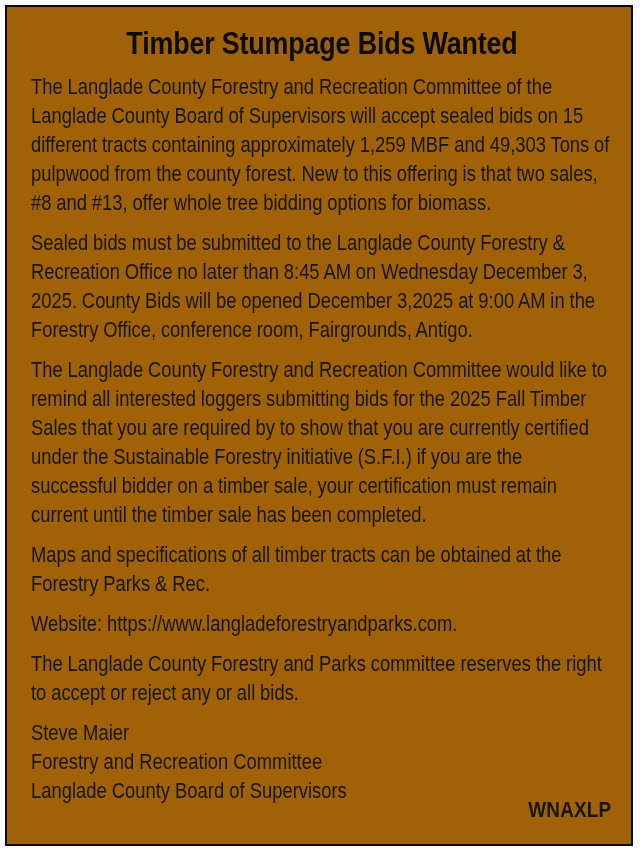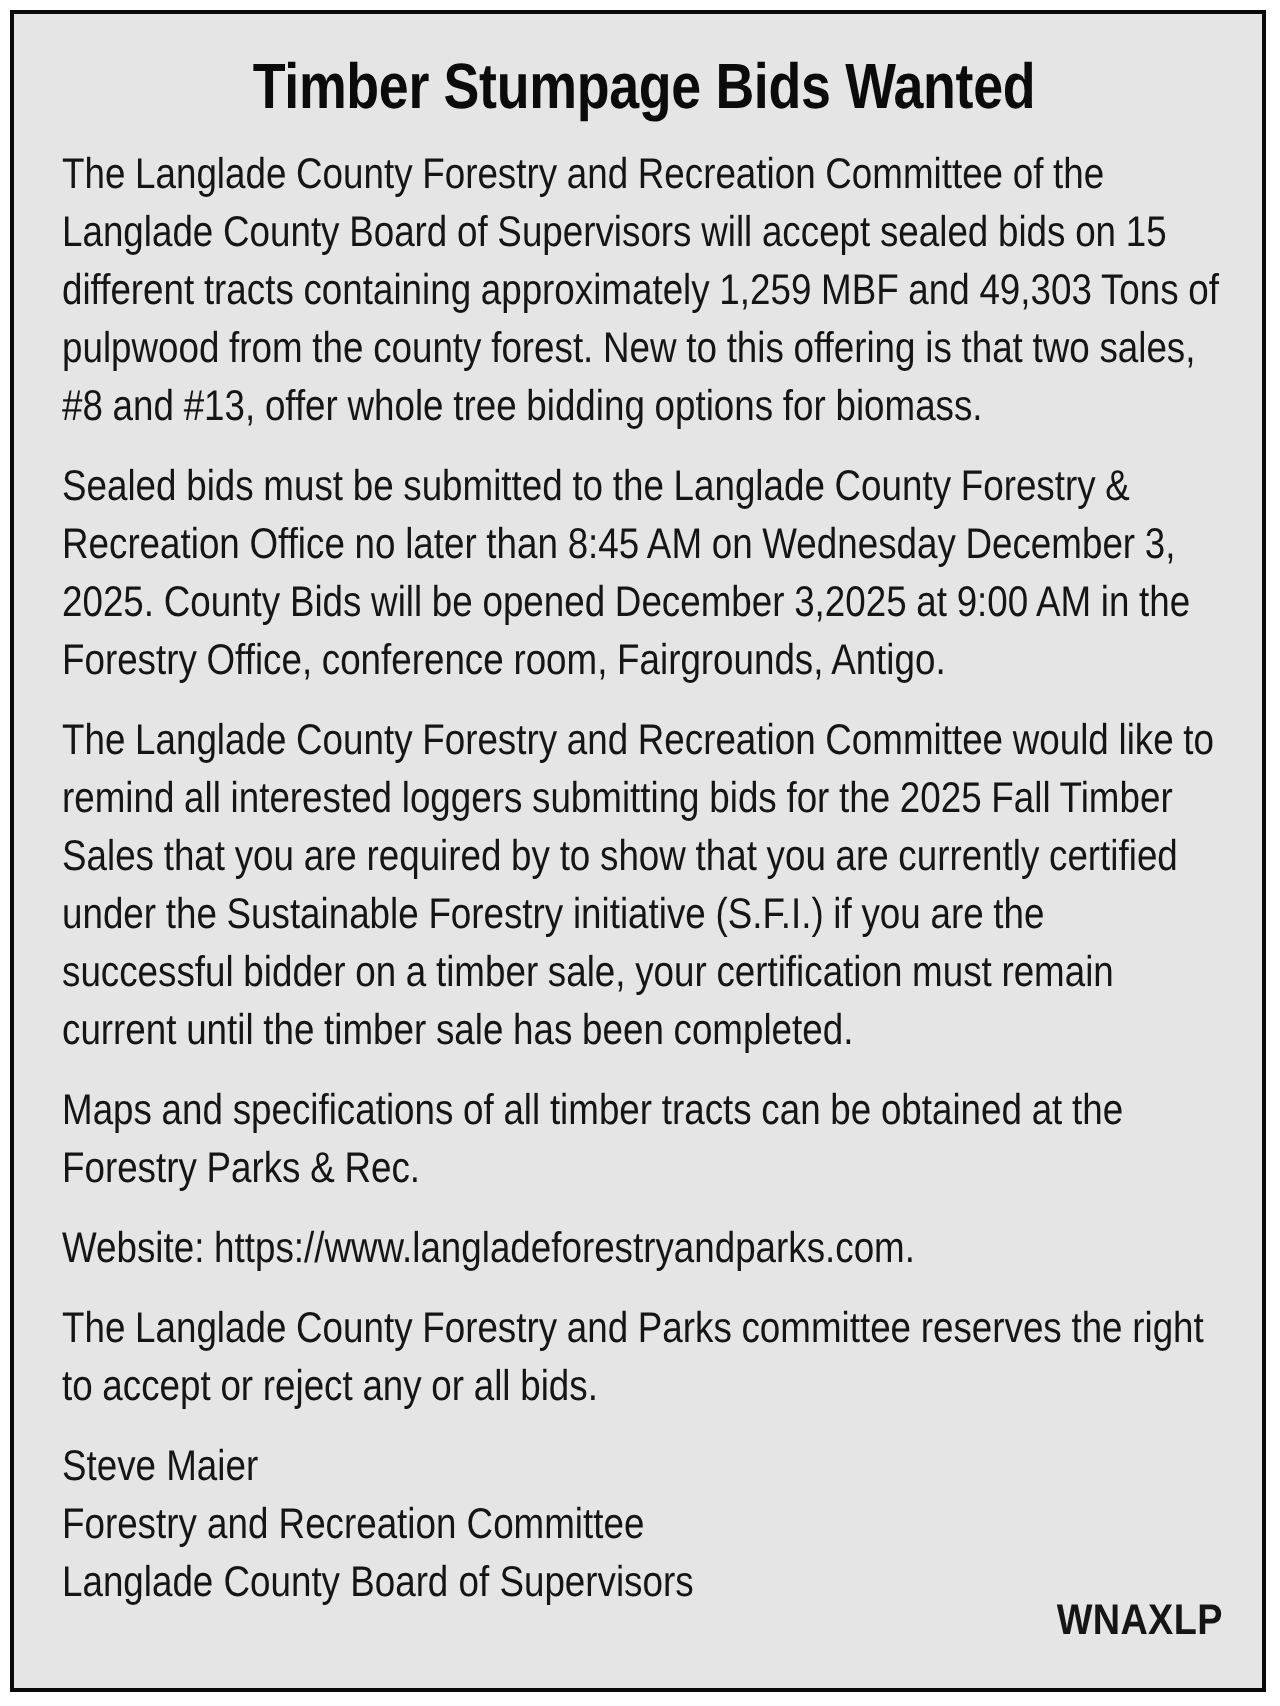--- a/index.html
+++ b/index.html
@@ -17,21 +17,21 @@
   }
 
   
   .notice-frame {
     position: absolute;
     left: 5px;
     top: 5px;
     width: 628px;   
     height: 841px;  
     border: 2px solid #0a0a0a;
-    background: #e5e5e5;
+    background: #a16207;
     box-sizing: border-box;
   }
 
   .notice-body {
     position: absolute;
     left: 24px;
     top: 17px;
     width: 582px;
   }
 

